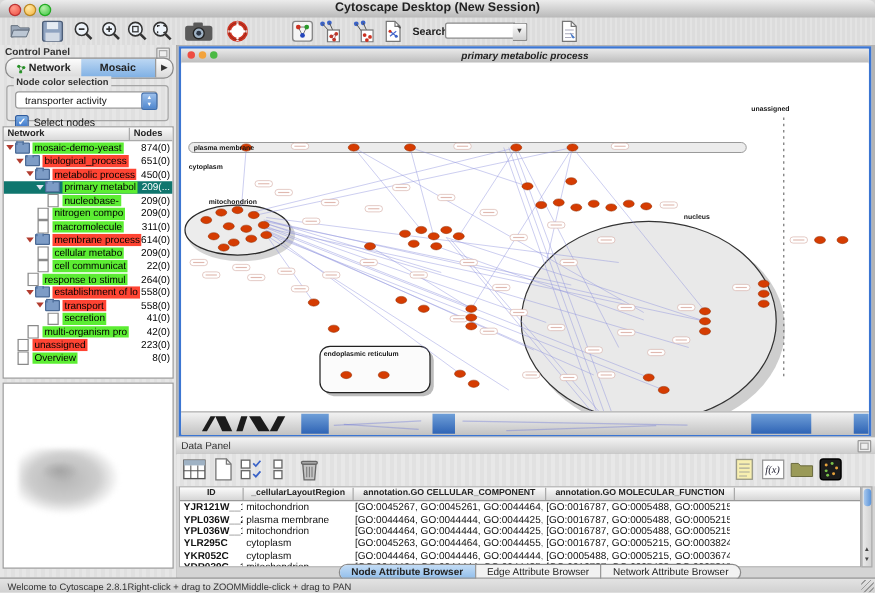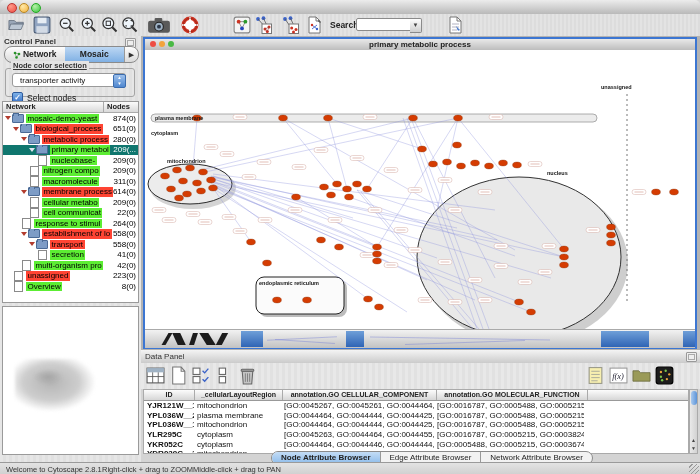--- a/index.html
+++ b/index.html
@@ -35,21 +35,21 @@
   #cp-title{left:4px;top:1px;font-size:8px;font-weight:bold;color:#333;}
   .float-icon{width:9px;height:8px;border:1px solid #999;background:#eee;border-radius:1px;}
   .float-icon:before{content:"";position:absolute;left:1px;top:1px;width:5px;height:4px;border:1px solid #aaa;}
   #cp-tabs{left:4px;top:10px;width:133px;height:15px;border:1px solid #8b8b8b;border-radius:8px;
     background:linear-gradient(#fdfdfd,#dadada);display:flex;overflow:hidden;}
   .cp-tab{flex:1;font-size:8.5px;font-weight:bold;color:#222;text-align:center;line-height:15px;
     display:flex;align-items:center;justify-content:center;gap:2px;}
   .cp-tab.active{background:linear-gradient(#bcd7f3,#7fb0e4);}
   #cp-tab-arrow{width:13px;border-left:1px solid #999;font-size:7px;line-height:15px;text-align:center;color:#333;}
   #colorsel-box{left:5px;top:32px;width:128px;height:27px;border:1px solid #a5a5a5;border-radius:3px;}
-  #colorsel-label{left:11px;top:25px;font-size:7.5px;font-weight:bold;color:#333;background:#e4e4e4;padding:0 2px;text-decoration:underline;}
+  #colorsel-label{left:11px;top:25px;font-size:7.5px;font-weight:bold;color:#333;background:#e4e4e4;padding:0 2px;}
   #colorsel-dd{left:12px;top:37px;width:114px;height:14px;background:#fff;border:1px solid #9a9a9a;
     border-radius:3px;font-size:8px;color:#111;line-height:14px;padding-left:7px;box-sizing:border-box;}
   #colorsel-stepper{left:113px;top:38px;width:11px;height:12px;border-radius:2px;
     background:linear-gradient(#9cc0ec,#4f87cf);border:.5px solid #3b6cae;color:#fff;
     font-size:4.5px;line-height:5.5px;text-align:center;}
   #selnodes-row{left:12px;top:56px;height:11px;display:flex;align-items:center;gap:4px;}
   #selnodes-box{width:9px;height:9px;border-radius:2px;background:linear-gradient(#7fb2e8,#3b74c9);
     border:.5px solid #2d5b9e;color:#fff;font-size:8px;line-height:9px;text-align:center;font-weight:bold;}
   #selnodes-label{font-size:8.5px;color:#111;}
   #tree-panel{left:2px;top:65px;width:137px;height:202px;background:#fff;border:1px solid #9a9a9a;
@@ -76,21 +76,21 @@
   #cp-lower{left:2px;top:270px;width:137px;height:149px;background:#fff;border:1px solid #9a9a9a;box-sizing:border-box;}
   #bird-blob{left:12px;top:52px;width:80px;height:52px;
     background:radial-gradient(ellipse at 45% 45%,#b5b5b5 0%,#cdcdcd 45%,rgba(255,255,255,0) 72%);
     filter:blur(1.5px);}
   #bird-blob2{left:30px;top:62px;width:30px;height:16px;background:radial-gradient(#a5a5a5,rgba(255,255,255,0) 70%);filter:blur(1px);}
   
   #desktop{left:141px;top:36px;width:559px;height:426px;background:#b3b3b3;}
   #net-frame{left:143px;top:37px;width:554px;height:312px;border:2px solid #3c76d2;box-sizing:border-box;
     background:#fff;}
   #net-titlebar{left:0;top:0;width:550px;height:11px;background:linear-gradient(#e9e9e9,#bdbdbd);
-    border-bottom:1px solid #9a9a9a;}
+    border-bottom:1px solid #9a9a9a;font-style:italic;}
   .mini-light{width:6px;height:6px;border-radius:50%;top:2px;}
   .mini-light.r{left:5px;background:#ee4d42;}
   .mini-light.y{left:14px;background:#f3a33c;}
   .mini-light.g{left:23px;background:#4ab944;}
   #net-title{left:0;top:1px;width:550px;text-align:center;font-size:8px;font-weight:bold;color:#222;}
   #canvas-wrap{left:0;top:11px;width:550px;height:279px;background:#fff;overflow:hidden;}
   
   #behind-strip{left:0;top:290px;width:550px;height:18px;
     background:linear-gradient(#f2f2f2,#c2c2c2);border-top:1px solid #aaa;overflow:hidden;}
   .glyph{top:3px;background:#1c1c1c;}
@@ -137,20 +137,21 @@
   .pilltxt{stroke:#c87f6e;stroke-width:.9;opacity:.55;}
   .edge{stroke:#8d92dd;stroke-opacity:.45;stroke-width:.8;}
 </style>
 </head>
 <body>
 
 <div id="titlebar" class="abs">
   <div class="abs light r"></div>
   <div class="abs light y"></div>
   <div class="abs light g"></div>
+  <div class="abs" id="win-title">Cytoscape Desktop (New Session)</div>
 </div>
 
 <div id="toolbar" class="abs">
   <div class="abs tbi" style="left:8px">
     <svg viewBox="0 0 20 16">
         <path d="M1 3h6l2 2h8v2H6L3 13H1z" fill="#9aa7b8" stroke="#5a6675" stroke-width=".8"></path>
         <path d="M3 7h14l-2.5 6H1z" fill="#bcc7d4" stroke="#5a6675" stroke-width=".8"></path>
       </svg>
   </div>
   <div class="abs tbi" style="left:33px">
@@ -302,21 +303,21 @@
           <span class="tri"></span>
           <span class="fold"></span>
           <span class="tlabel red">biological_process</span>
           <span class="tcount">651(0)</span>
         </div>
         <div class="trow">
           <span style="flex: 0 0 auto; width: 18px;"></span>
           <span class="tri"></span>
           <span class="fold"></span>
           <span class="tlabel red">metabolic process</span>
-          <span class="tcount">280(0)</span>
+          <span class="tcount">450(0)</span>
         </div>
         <div class="trow sel">
           <span style="flex: 0 0 auto; width: 26px;"></span>
           <span class="tri"></span>
           <span class="fold"></span>
           <span class="tlabel green">primary metabol</span>
           <span class="tcount">209(...</span>
         </div>
         <div class="trow">
           <span style="flex: 0 0 auto; width: 34px;"></span>

